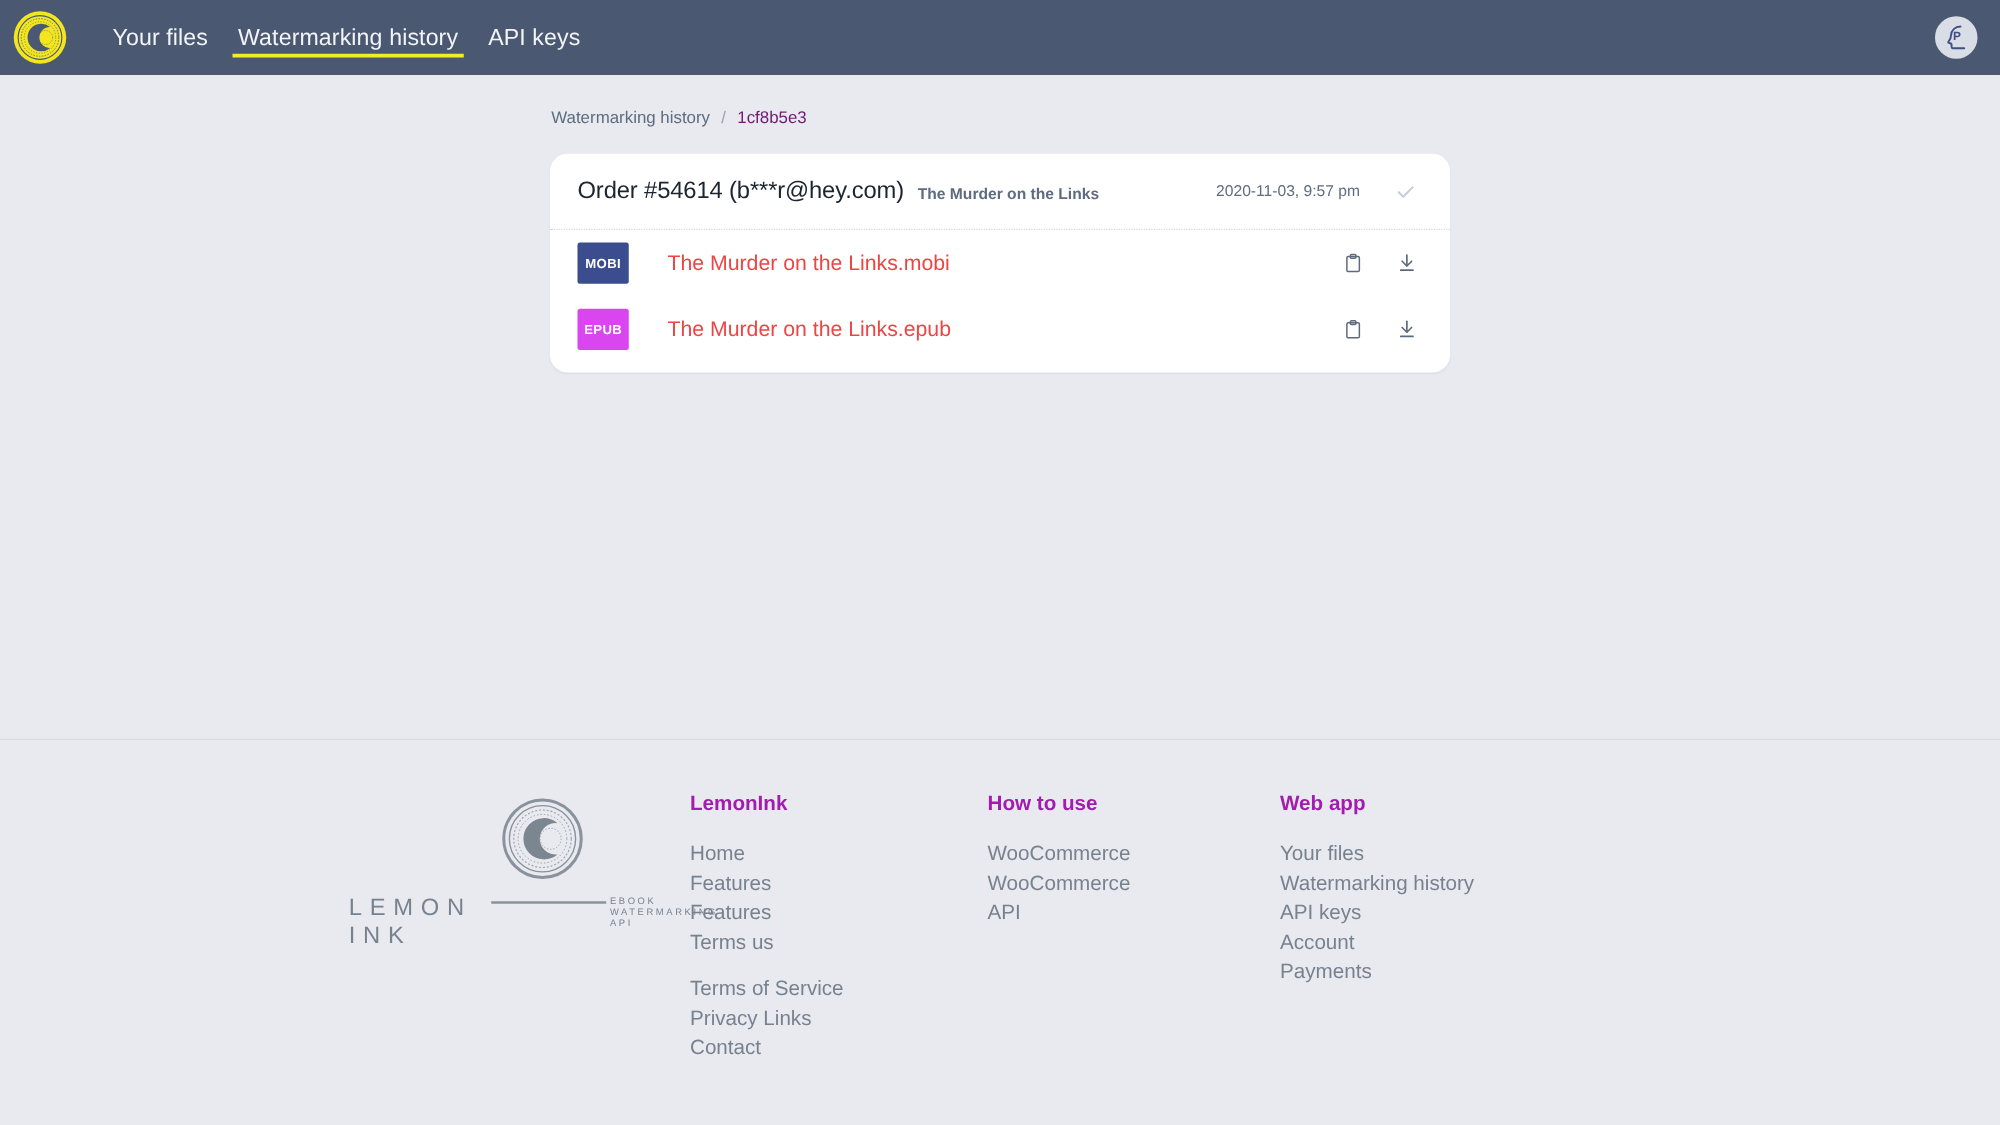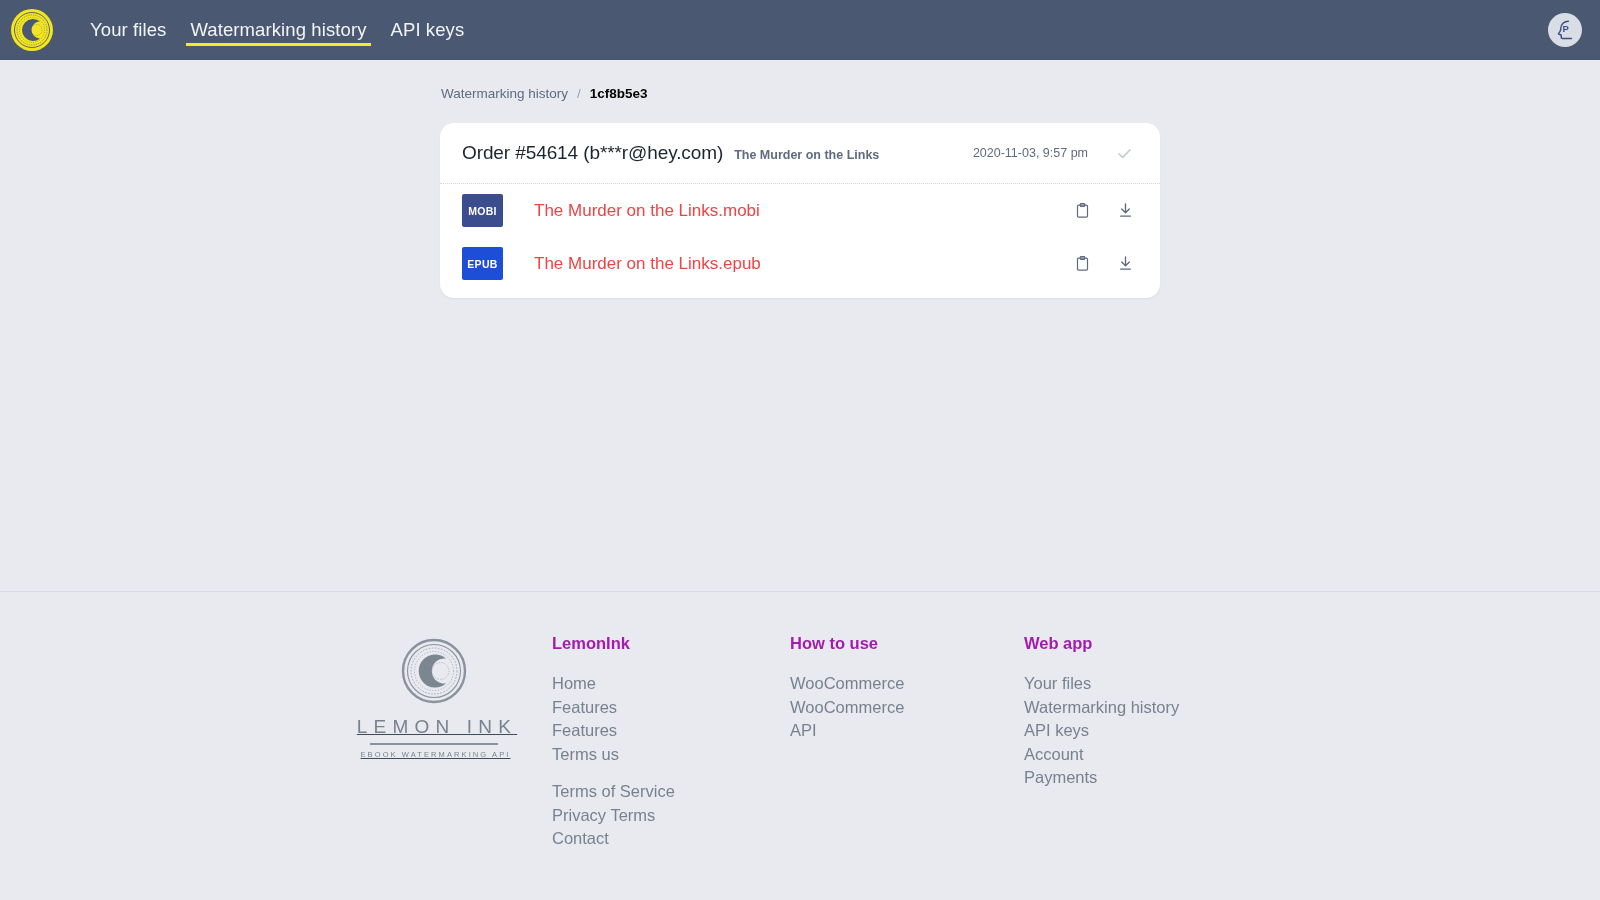--- a/index.html
+++ b/index.html
@@ -94,21 +94,21 @@
     color: #5e6b80;
     margin-bottom: 22px;
     padding-left: 1px;
   }
   .breadcrumb a {
     color: #5e6b80;
     text-decoration: none;
     cursor: pointer;
   }
   .breadcrumb .sep { color: #9aa3b2; }
-  .breadcrumb .current { color: #000000; font-weight: bold; }
+  .breadcrumb .current { color: #701a75; }
 
   
   .card {
     background: #ffffff;
     border-radius: 14px;
     box-shadow: 0 1px 2px rgba(40,50,70,0.07);
     overflow: hidden;
   }
   .order-header {
     display: flex;
@@ -163,21 +163,21 @@
     width: 41px;
     height: 33px;
     border-radius: 2px;
     color: #ffffff;
     font-size: 10.5px;
     font-weight: bold;
     letter-spacing: 0.3px;
     flex: 0 0 41px;
   }
   .fmt-mobi { background: #3b4d8f; }
-  .fmt-epub { background: #1d4ed8; }
+  .fmt-epub { background: #d946ef; }
 
   .file-name {
     font-size: 17px;
     color: #ef4444;
     margin-left: 31px;
     white-space: nowrap;
     font-weight: 400;
   }
   .file-spacer { flex: 1 1 auto; }
   .file-actions {
@@ -214,23 +214,22 @@
     flex: 0 0 236px;
     display: flex;
     flex-direction: column;
     align-items: center;
     padding-top: 4px;
   }
   .footer-mark { width: 66px; height: 66px; display: block; }
   .footer-wordmark {
     margin-top: 12px;
     display: flex;
-    flex-direction: column;
-    align-items: center;
-    text-decoration: underline;
+    flex-direction: row;
+    align-items: flex-start;
   }
   .footer-wordmark .wm-main {
     font-size: 19px;
     letter-spacing: 6.2px;
     color: #78828f;
     font-weight: 400;
     padding-left: 6px;
   }
   .footer-wordmark .wm-rule {
     width: 128px;
@@ -384,21 +383,21 @@
     </div>
 
     <div class="footer-col c1">
       <div class="footer-head">LemonInk</div>
       <a class="footer-link" href="#">Home</a>
       <a class="footer-link" href="#">Features</a>
       <a class="footer-link" href="#">Features</a>
       <a class="footer-link" href="#">Terms us</a>
       <div class="footer-gap"></div>
       <a class="footer-link" href="#">Terms of Service</a>
-      <a class="footer-link" href="#">Privacy Terms</a>
+      <a class="footer-link" href="#">Privacy Links</a>
       <a class="footer-link" href="#">Contact</a>
     </div>
 
     <div class="footer-col c2">
       <div class="footer-head">How to use</div>
       <a class="footer-link" href="#">WooCommerce</a>
       <a class="footer-link" href="#">WooCommerce</a>
       <a class="footer-link" href="#">API</a>
     </div>
 

